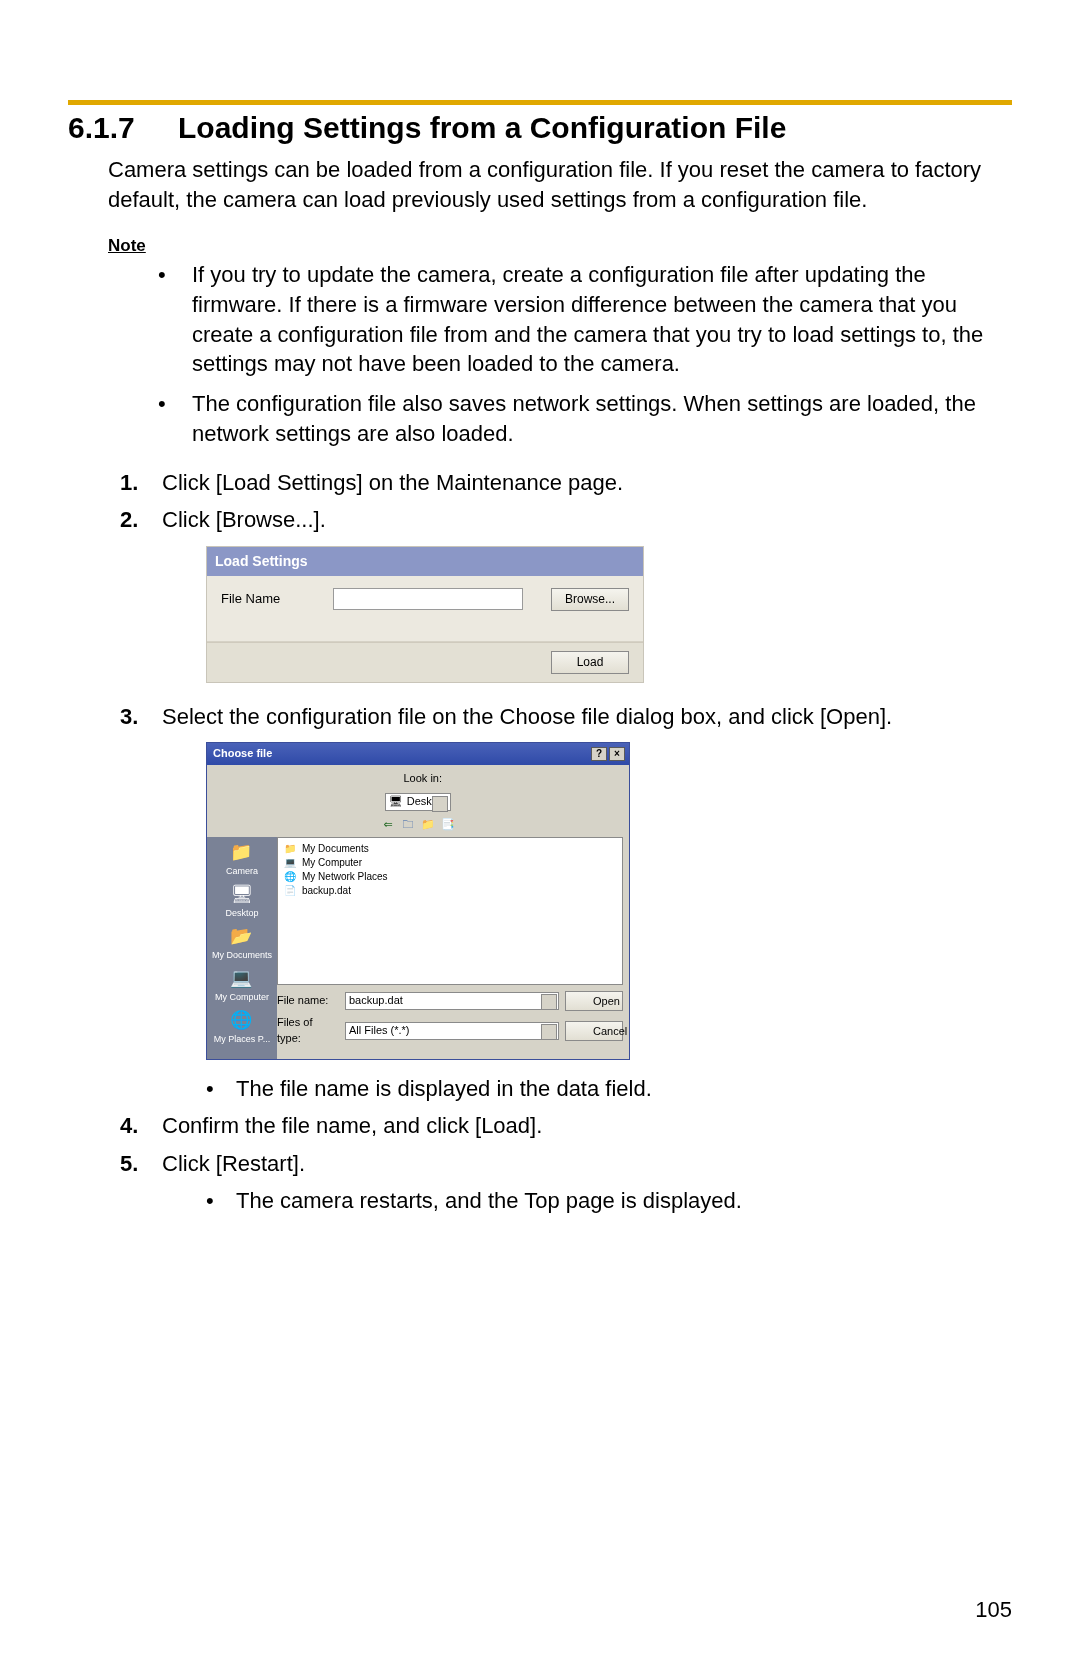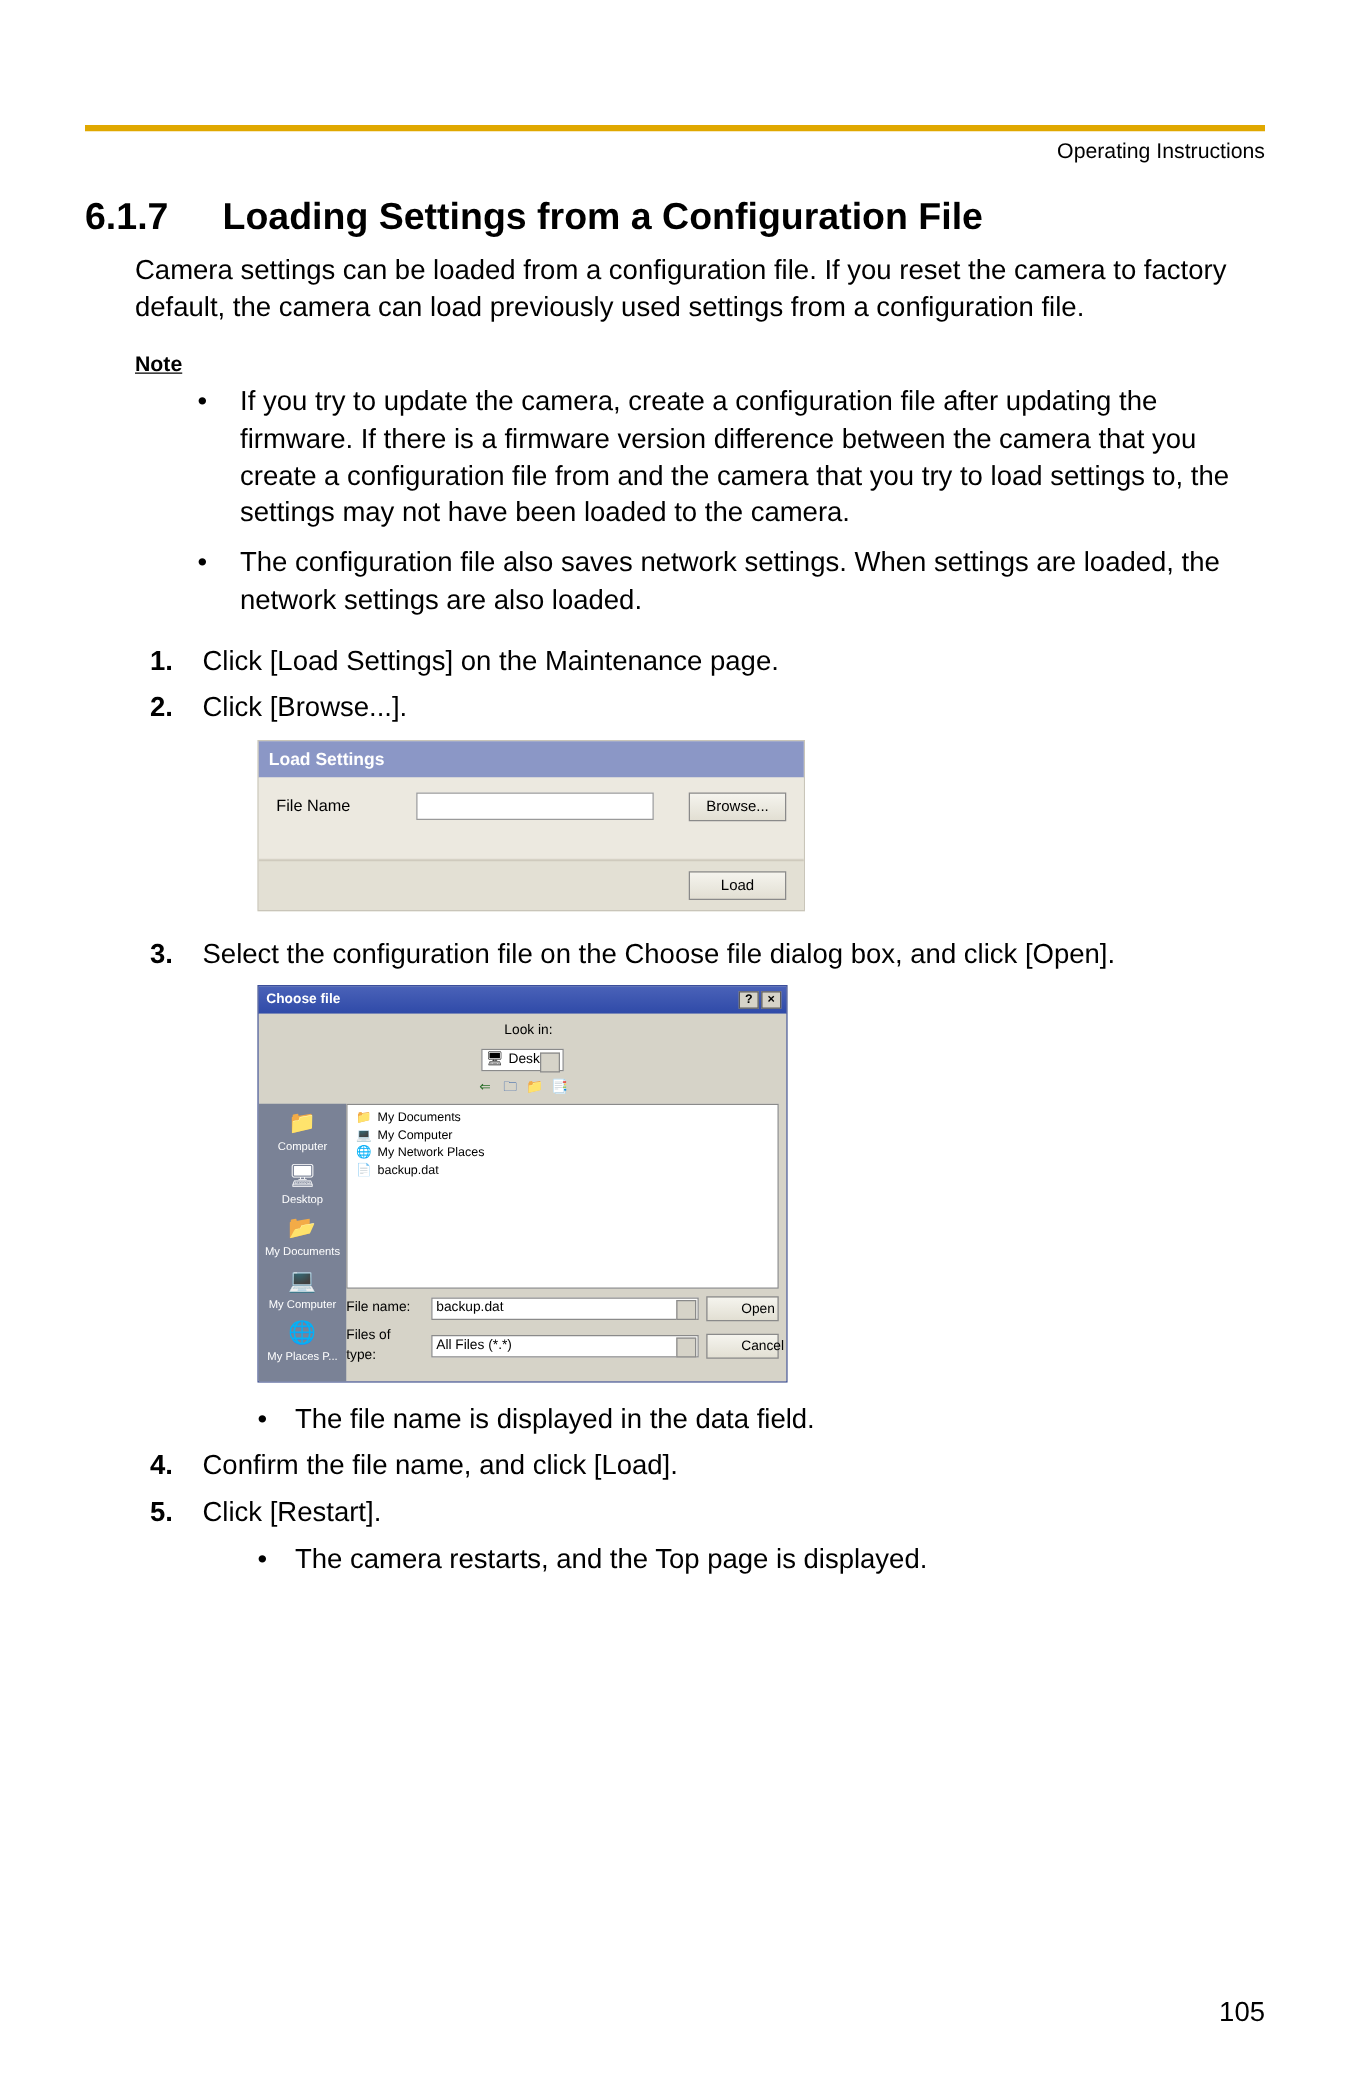--- a/index.html
+++ b/index.html
@@ -290,21 +290,20 @@
     right: 68px;
     bottom: 46px;
     font-size: 22px;
   }
 </style>
 </head>
 <body>
 
 <div class="page">
   <div class="gold-rule"></div>
-  <div class="running-head">Operating Instructions</div>
 
   <h1 class="section">
     <span class="num">6.1.7</span><span>Loading Settings from a Configuration File</span>
   </h1>
 
   <p class="intro">Camera settings can be loaded from a configuration file. If you reset the camera to factory default, the camera can load previously used settings from a configuration file.</p>
 
   <div class="note-head">Note</div>
   <ul class="bullets">
     <li>If you try to update the camera, create a configuration file after updating the firmware. If there is a firmware version difference between the camera that you create a configuration file from and the camera that you try to load settings to, the settings may not have been loaded to the camera.</li>
@@ -352,21 +351,21 @@
             <div class="nav-ico" style="color:#2a6d2a">⇐</div>
             <div class="nav-ico" style="color:#2a5aa8">🗀</div>
             <div class="nav-ico" style="color:#c9a227">📁</div>
             <div class="nav-ico" style="color:#2a5aa8">📑</div>
           </div>
         </div>
         <div class="cd-main">
           <div class="cd-sidebar">
             <div class="sb-item">
               <div class="sb-ico">📁</div>
-              <div>Computer</div>
+              <div>Camera</div>
             </div>
             <div class="sb-item">
               <div class="sb-ico">🖥</div>
               <div>Desktop</div>
             </div>
             <div class="sb-item">
               <div class="sb-ico">📂</div>
               <div>My Documents</div>
             </div>
             <div class="sb-item">

